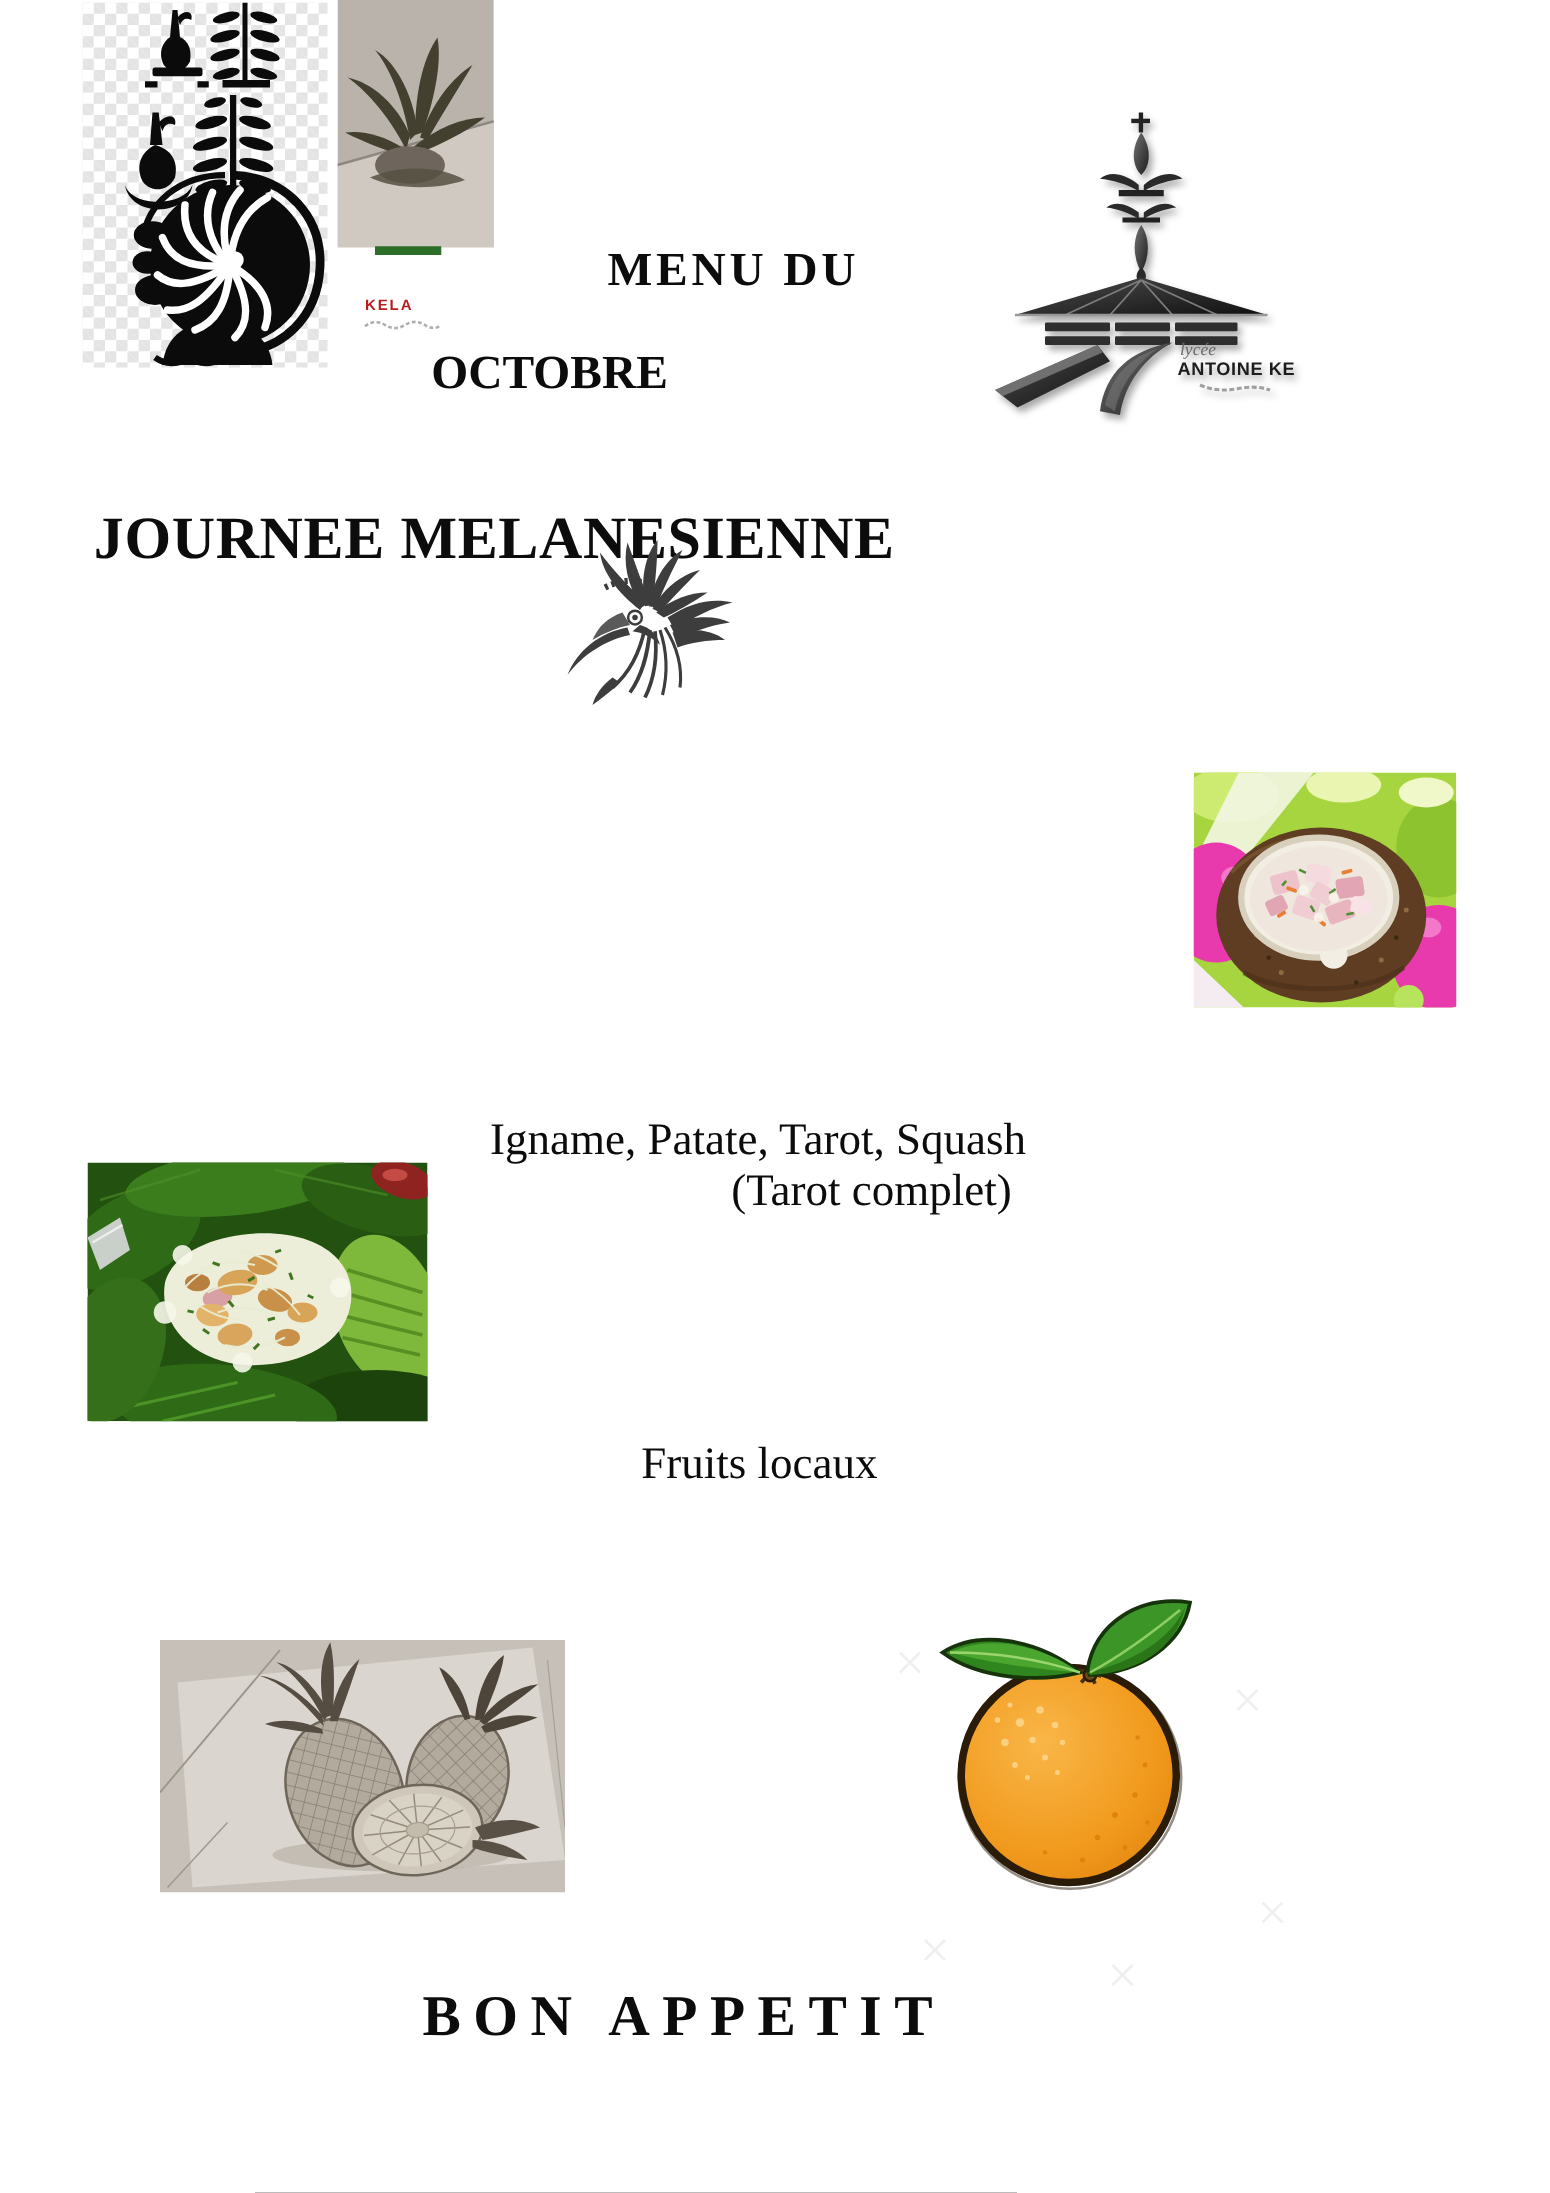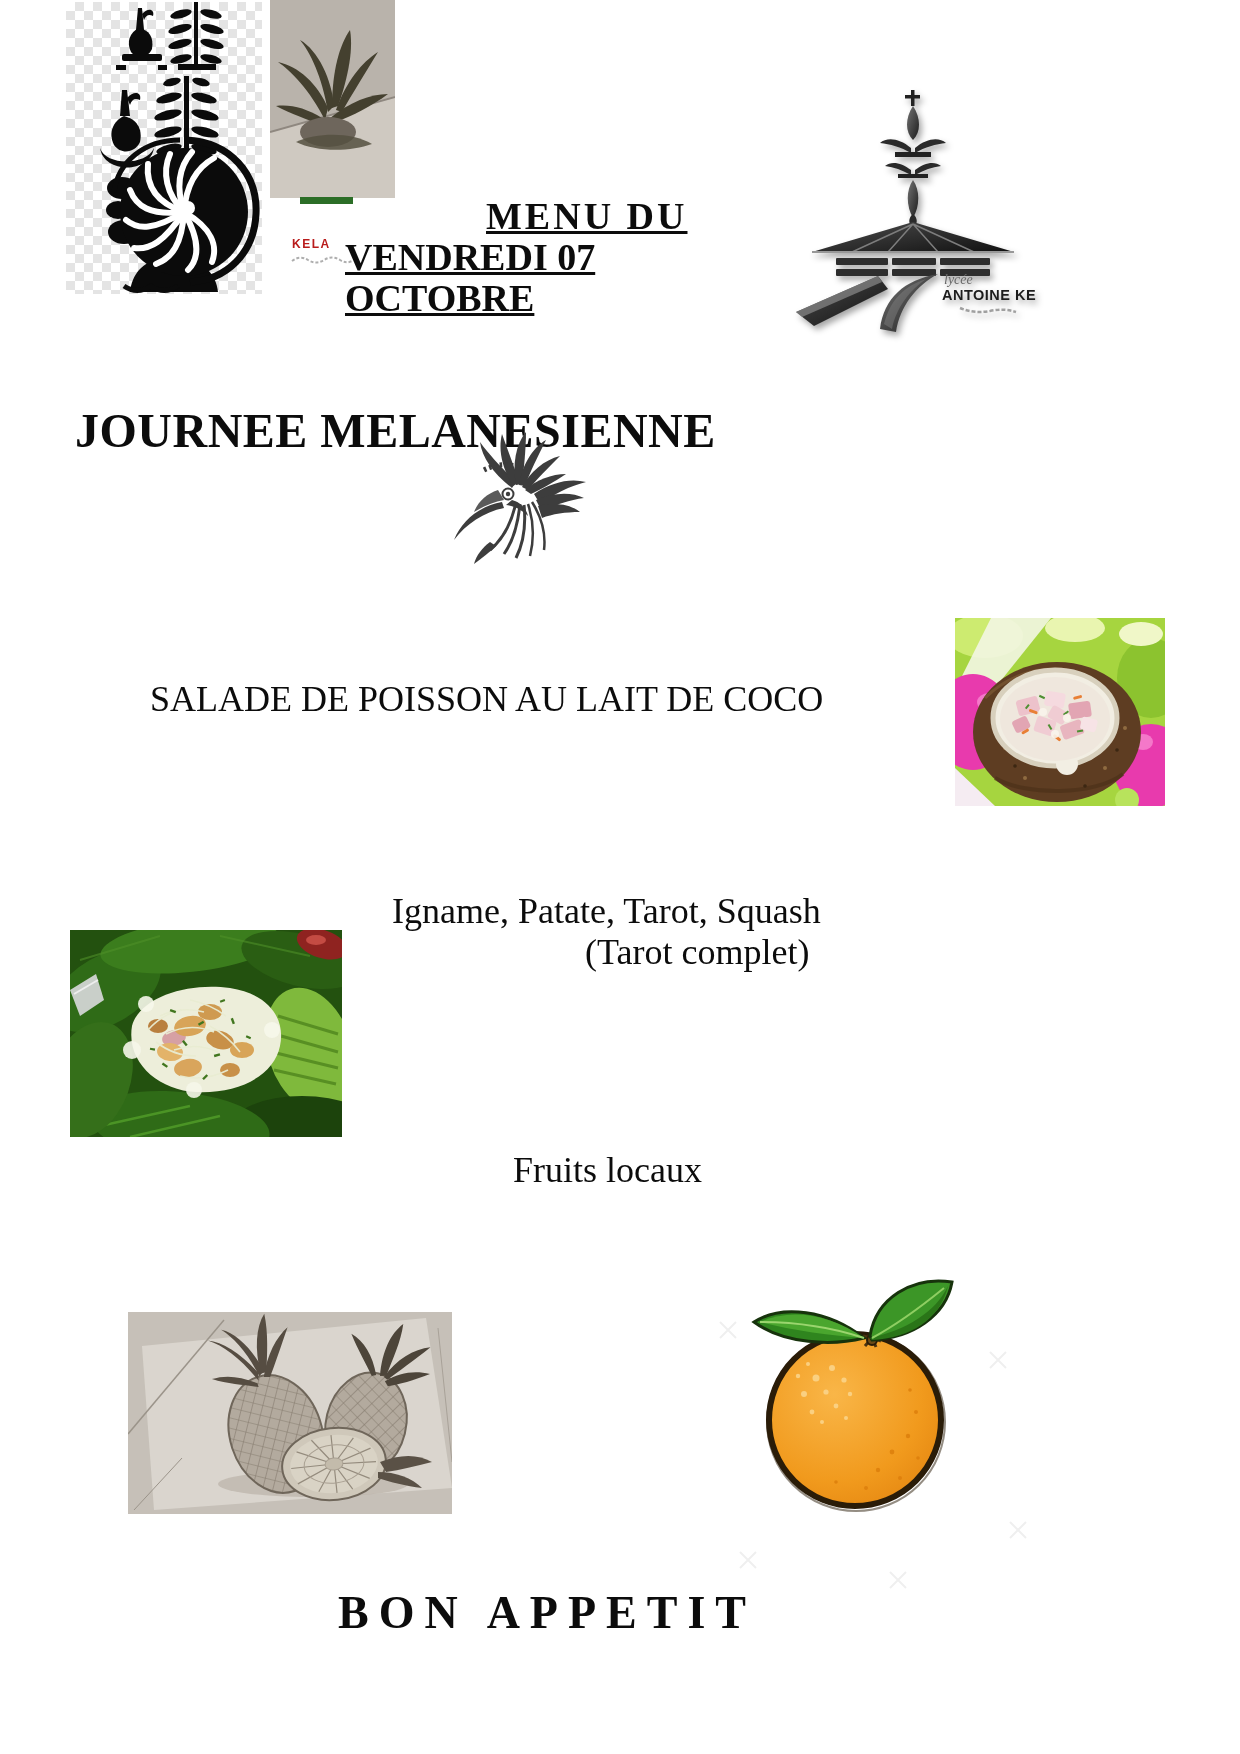--- a/index.html
+++ b/index.html
@@ -2,21 +2,21 @@
 <html><head>
 <meta charset="utf-8">
 <style>
   html,body{margin:0;padding:0;background:#888;}
   .page{
     position:relative;width:1240px;height:1754px;background:#ffffff;
     font-family:"Liberation Serif",serif;color:#0c0c0c;overflow:hidden;margin:0 auto;
   }
   .abs{position:absolute;}
   .t-line{position:absolute;white-space:nowrap;line-height:1.05;}
-  .title{font-weight:bold;font-size:38px;text-decoration:underline;}
+  .title{font-weight:bold;font-size:38px;}
   .heading{font-weight:bold;font-size:48px;letter-spacing:0.5px;}
   .dish{font-size:36px;}
   .closing{font-weight:bold;font-size:46px;letter-spacing:10px;}
   .kela-label{font-family:"Liberation Sans",sans-serif;font-weight:bold;font-size:12px;
     color:#b91c1c;letter-spacing:1.5px;}
   
   .checker{
     background-color:#ffffff;
     background-image:
       linear-gradient(45deg,#e4e4e4 25%,transparent 25%,transparent 75%,#e4e4e4 75%),
@@ -116,21 +116,20 @@
       <path d="M26 142 C48 132 82 132 102 144 C80 152 46 152 26 142 z" fill="#55503f" opacity="0.85"></path>
     </svg>
   </div>
   <div class="abs" style="left:300px;top:197px;width:53px;height:7px;background:#2c6e27;"></div>
   <div class="abs kela-label" style="left:292px;top:237px;">KELA</div>
   <svg class="abs" style="left:290px;top:252px;" width="64" height="16" viewBox="0 0 64 16">
     <path d="M2 9 q8 -6 16 -1 q8 5 16 0 q8 -5 16 0 q6 4 12 1" stroke="#9a9a9a" stroke-width="2" fill="none" stroke-dasharray="3 2" opacity="0.8"></path>
   </svg>
 
   <div class="t-line title" style="left:486px;top:197px;letter-spacing:3px;">MENU DU</div>
-  <div class="t-line title" style="left:345px;top:238px;">VENDREDI 07</div>
   <div class="t-line title" style="left:345px;top:279px;">OCTOBRE</div>
 
   <div class="abs shadowed" style="left:792px;top:86px;width:244px;height:250px;">
     <svg width="244" height="250" viewBox="0 0 244 250">
       <defs>
         <linearGradient id="lg1" x1="0" y1="0" x2="1" y2="1">
           <stop offset="0" stop-color="#737373"></stop>
             <stop offset="1" stop-color="#1c1c1c"></stop>
         </linearGradient>
         <linearGradient id="lg2" x1="0" y1="0" x2="1" y2="1">
@@ -198,21 +197,20 @@
     <circle cx="62" cy="64" r="2.2" fill="#3d3d3d"></circle>
     <g stroke="#3d3d3d" fill="none">
       <path d="M70 72 C66 92 58 108 44 120" stroke-width="3"></path>
       <path d="M74 74 C72 94 68 110 58 124" stroke-width="3"></path>
       <path d="M78 75 C80 94 78 112 70 128" stroke-width="3"></path>
       <path d="M82 74 C88 92 88 110 84 126" stroke-width="2.5"></path>
       <path d="M86 72 C96 88 100 104 98 120" stroke-width="2.5"></path>
     </g>
   </svg>
 
-  <div class="t-line dish" style="left:150px;top:681px;">SALADE DE POISSON AU LAIT DE COCO</div>
 
   <svg class="abs" style="left:955px;top:618px;" width="210" height="188" viewBox="0 0 210 188">
     <rect width="210" height="188" fill="#a6d53f"></rect>
     <ellipse cx="30" cy="18" rx="38" ry="22" fill="#cdeb70"></ellipse>
     <ellipse cx="120" cy="10" rx="30" ry="14" fill="#e9f5b0"></ellipse>
     <ellipse cx="196" cy="60" rx="34" ry="40" fill="#8cc32f"></ellipse>
     <ellipse cx="186" cy="16" rx="22" ry="12" fill="#f0f7c8"></ellipse>
     <path d="M36 0 L96 0 L0 120 L0 72 z" fill="#f3f6e3" opacity="0.9"></path>
     <ellipse cx="18" cy="104" rx="40" ry="48" fill="#e83aad"></ellipse>
     <ellipse cx="34" cy="84" rx="12" ry="9" fill="#f478c9"></ellipse>

